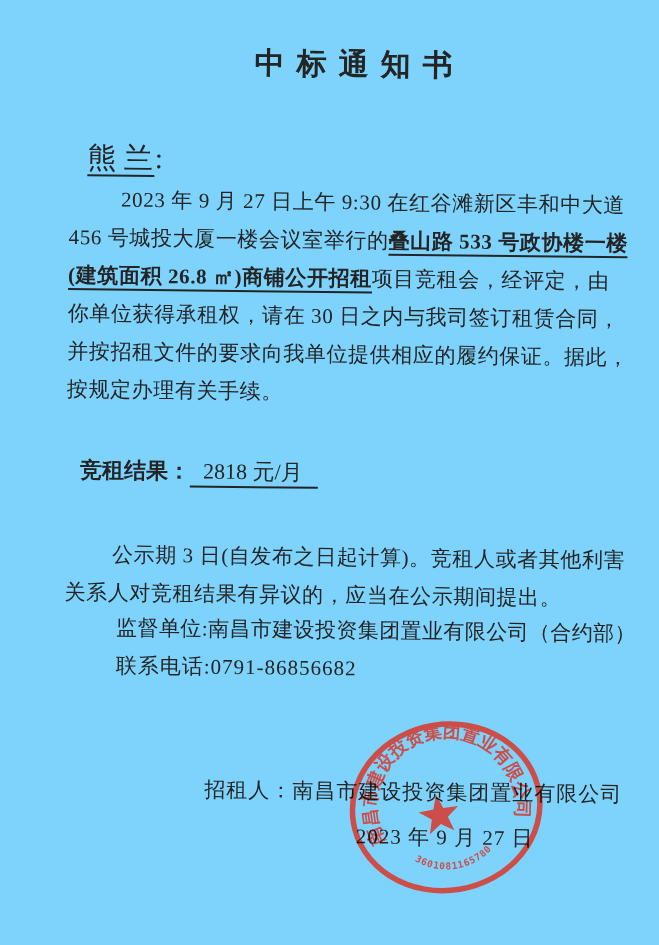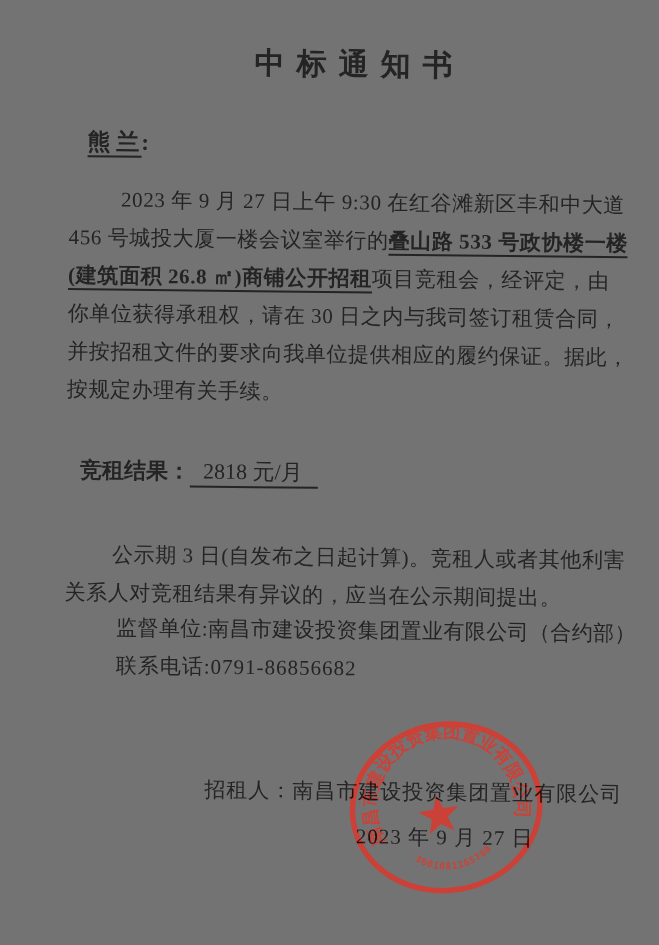--- a/index.html
+++ b/index.html
@@ -1,33 +1,33 @@
 <!DOCTYPE html>
 <html><head>
 <meta charset="utf-8">
 <style>
   html,body{margin:0;padding:0;}
   .viewport{
     position:relative;width:659px;height:945px;overflow:hidden;
-    background:#737373;
+    background:#7dd3fc;
     font-family:"Liberation Serif","DejaVu Serif",serif;
     color:#242424;
   }
   .sheet{
     position:absolute;inset:0;
     transform:rotate(0.65deg);
     transform-origin:330px 470px;
   }
   .doc-title{
     position:absolute;left:250px;top:44px;
     font-size:30px;font-weight:bold;letter-spacing:12px;white-space:nowrap;
   }
   .recipient{
-    position:absolute;left:84px;top:129px;
-    font-size:23px;font-weight:bold;white-space:nowrap;
+    position:absolute;left:84px;top:141px;
+    font-size:29px;font-weight:normal;white-space:nowrap;
   }
   .recipient .uline{border-bottom:2px solid #242424;padding:0 2px 1px 0;}
   .para{
     position:absolute;left:66px;width:516px;
     font-size:21px;line-height:38px;letter-spacing:0.6px;
     text-align:justify;
   }
   .para .line{height:38px;white-space:nowrap;}
   .para-main{top:183px;}
   .para-public{top:538px;}

